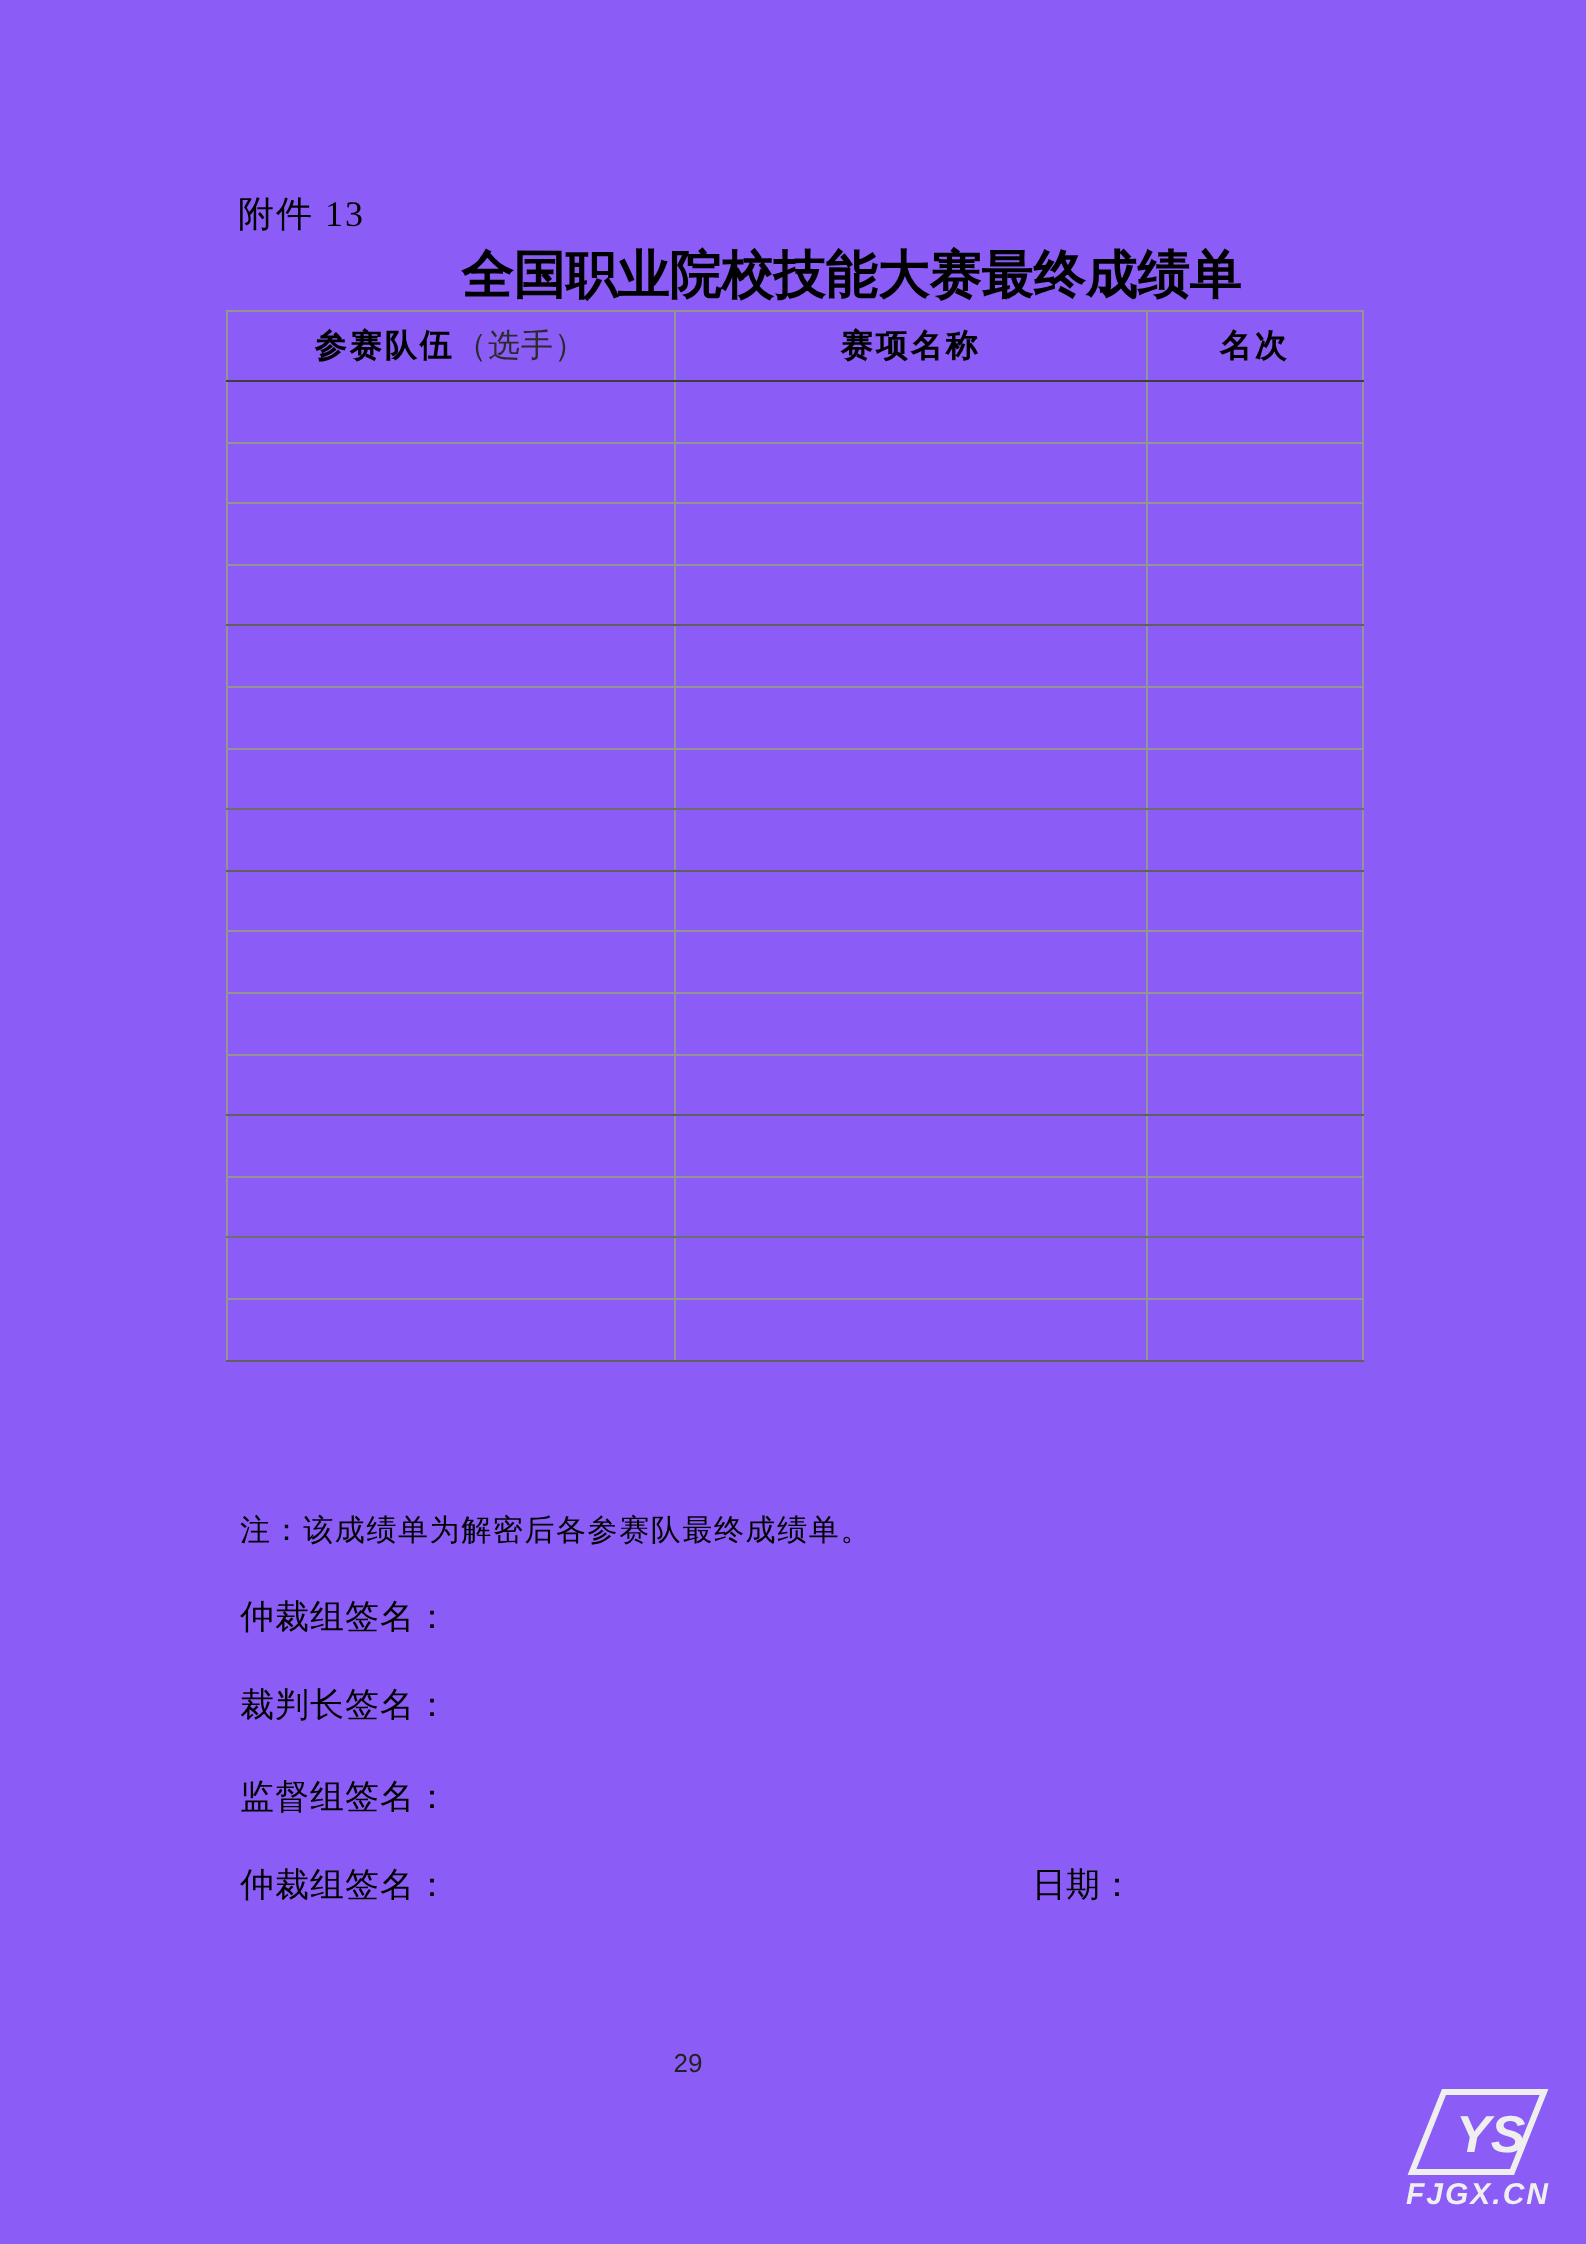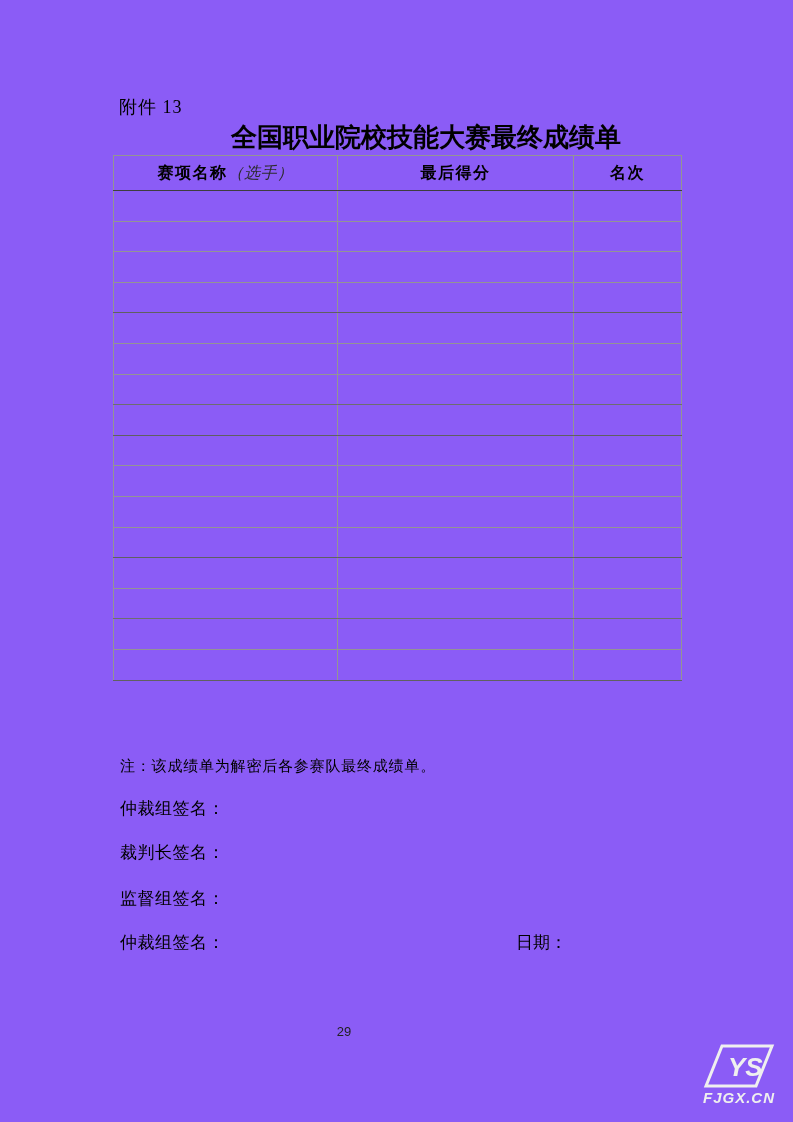--- a/index.html
+++ b/index.html
@@ -56,21 +56,20 @@
 
   .cell-label {
     text-align: center;
     font-weight: bold;
     letter-spacing: 1.5px;
   }
   .header-normal {
     font-weight: normal;
     letter-spacing: 0.5px;
     color: #2b2b2b;
-    font-style: italic;
   }
 
   .note-line {
     position: absolute; left: 120px; top: 758px;
     font-size: 15px; line-height: 17px;
     letter-spacing: 0.8px;
   }
 
   .sig-line {
     position: absolute; left: 120px;
@@ -119,23 +118,23 @@
   <table class="score-table">
     <colgroup>
       <col style="width:139px">
       <col style="width:85px">
       <col style="width:236px">
       <col style="width:108px">
     </colgroup>
     <tbody>
       <tr class="header-row">
         <td colspan="2" class="cell-label">
-          <span>赛项名称</span><span class="header-normal">（选手）</span>
+          <span>参赛队伍</span><span class="header-normal">（选手）</span>
         </td>
-        <td class="cell-label">最后得分</td>
+        <td class="cell-label">赛项名称</td>
         <td class="cell-label">名次</td>
       </tr>
     </tbody>
     <tbody class="score-body">
         <tr>
           <td colspan="2"></td>
           <td></td>
           <td></td>
         </tr>
         <tr>

